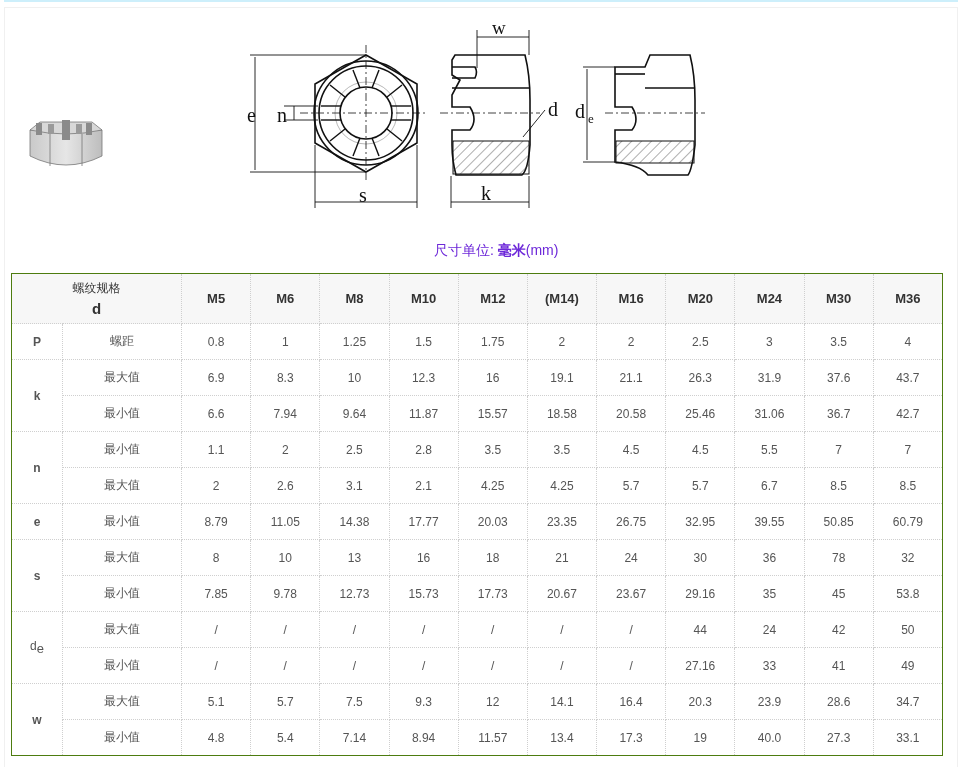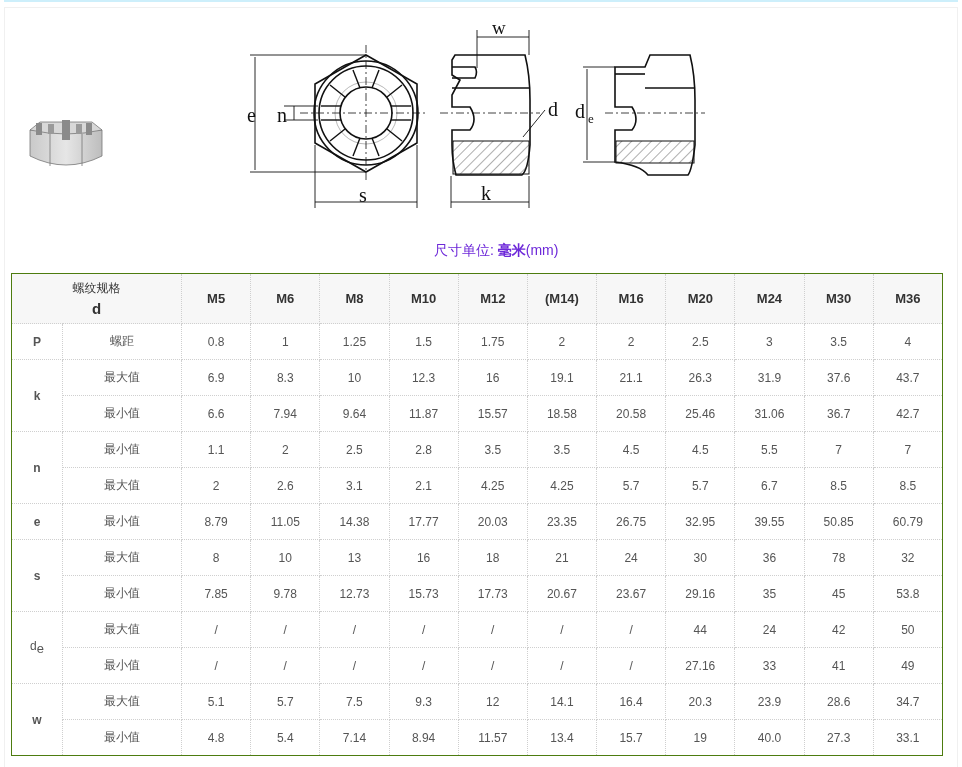--- a/index.html
+++ b/index.html
@@ -317,20 +317,20 @@
         <td>34.7</td>
       </tr>
       <tr>
         <td class="sub">最小值</td>
         <td>4.8</td>
         <td>5.4</td>
         <td>7.14</td>
         <td>8.94</td>
         <td>11.57</td>
         <td>13.4</td>
-        <td>15.7</td>
+        <td>17.3</td>
         <td>19</td>
         <td>40.0</td>
         <td>27.3</td>
         <td>33.1</td>
       </tr>
     </tbody>
 </table>
 
 </body></html>

